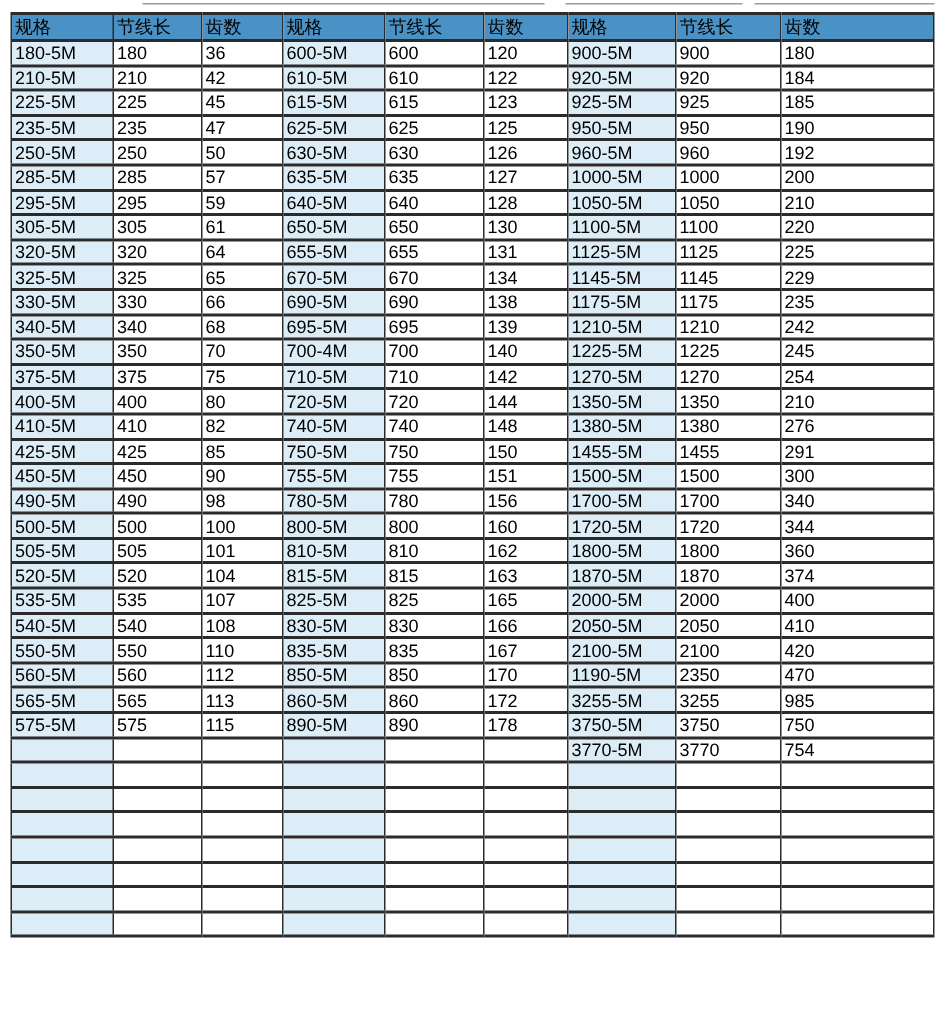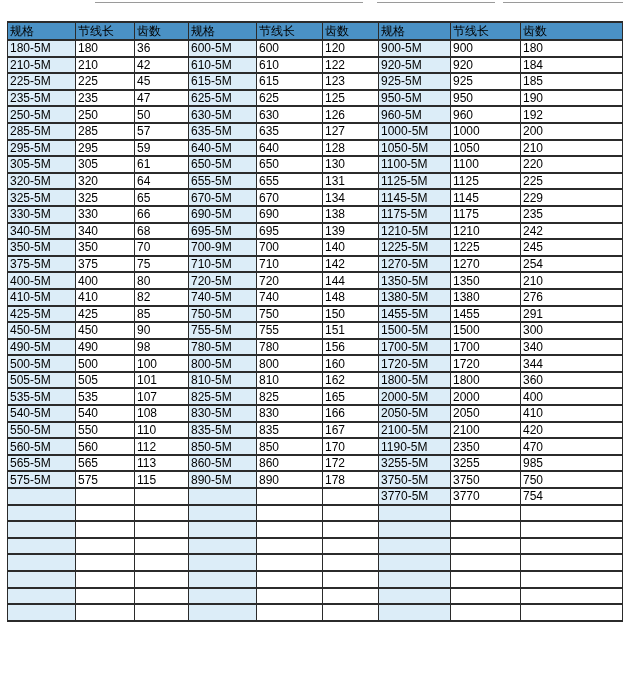--- a/index.html
+++ b/index.html
@@ -14,21 +14,21 @@
     width:628px;height:685px;
     background:var(--page-bg);
     font-family:"Liberation Sans","DejaVu Sans",sans-serif;
     position:relative;overflow:hidden;
   }
   .clip-line{position:absolute;top:2px;height:1px;background:var(--clipline);}
   .seg1{left:95px;width:268px;}
   .seg2{left:377px;width:118px;}
   .seg3{left:503px;width:120px;}
   table.spec-table{
-    position:absolute;left:7px;top:21px;
+    position:absolute;left:7px;top:8px;
     width:615px;
     border-collapse:collapse;table-layout:fixed;
   }
   .spec-table th,.spec-table td{
     border:1px solid var(--grid);
     border-top-width:2px;border-bottom-width:2px;
     font-size:12px;font-weight:normal;
     text-align:left;vertical-align:middle;
     padding:0 2px;height:14.6px;line-height:14px;
     overflow:hidden;white-space:nowrap;color:#000;
@@ -201,21 +201,21 @@
         <td>695</td>
         <td>139</td>
         <td class="spec">1210-5M</td>
         <td>1210</td>
         <td>242</td>
       </tr>
       <tr>
         <td class="spec">350-5M</td>
         <td>350</td>
         <td>70</td>
-        <td class="spec">700-9M</td>
+        <td class="spec">700-4M</td>
         <td>700</td>
         <td>140</td>
         <td class="spec">1225-5M</td>
         <td>1225</td>
         <td>245</td>
       </tr>
       <tr>
         <td class="spec">375-5M</td>
         <td>375</td>
         <td>75</td>
@@ -297,20 +297,31 @@
         <td>505</td>
         <td>101</td>
         <td class="spec">810-5M</td>
         <td>810</td>
         <td>162</td>
         <td class="spec">1800-5M</td>
         <td>1800</td>
         <td>360</td>
       </tr>
       <tr>
+        <td class="spec">520-5M</td>
+        <td>520</td>
+        <td>104</td>
+        <td class="spec">815-5M</td>
+        <td>815</td>
+        <td>163</td>
+        <td class="spec">1870-5M</td>
+        <td>1870</td>
+        <td>374</td>
+      </tr>
+      <tr>
         <td class="spec">535-5M</td>
         <td>535</td>
         <td>107</td>
         <td class="spec">825-5M</td>
         <td>825</td>
         <td>165</td>
         <td class="spec">2000-5M</td>
         <td>2000</td>
         <td>400</td>
       </tr>

